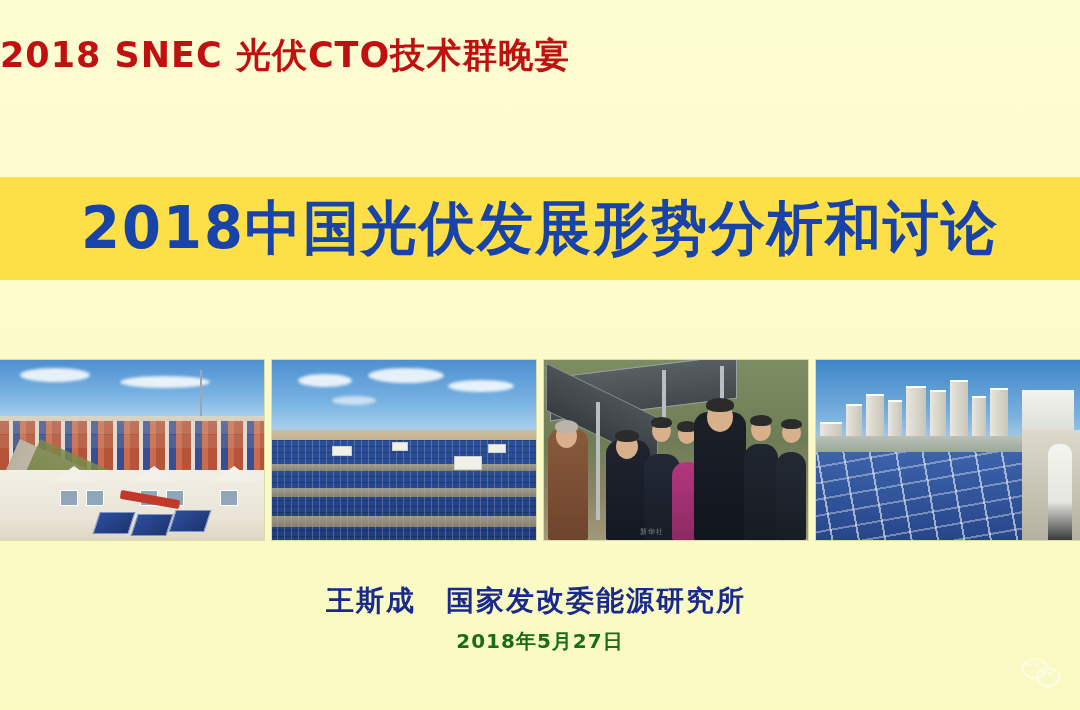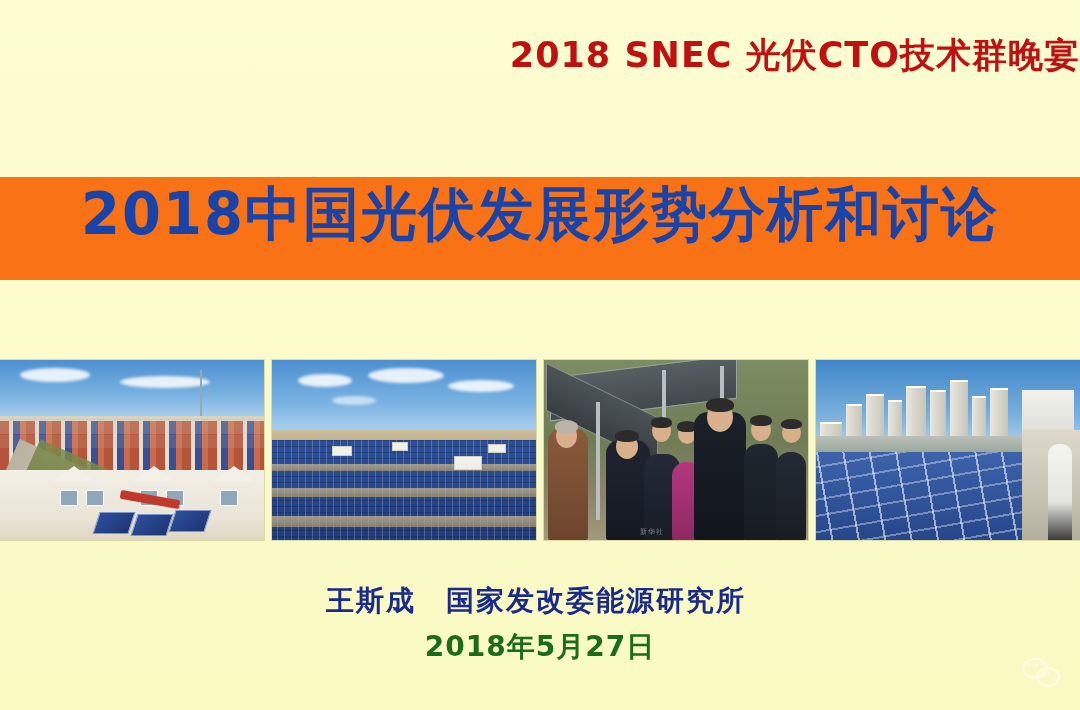--- a/index.html
+++ b/index.html
@@ -19,39 +19,39 @@
   .bg-base {
     position: absolute; inset: 0;
     background: linear-gradient(180deg, #FDFDD2 0%, #FBFBCB 45%, #FAFAC6 75%, #F9F9C2 100%);
   }
 
   
   .event-title {
     position: absolute;
     left: 0; right: 0;
     top: 36px;
-    text-align: right;
+    text-align: left;
     font-size: 35px;
     font-weight: bold;
     color: #C01010;
     letter-spacing: 1px;
     line-height: 1.1;
     white-space: nowrap;
   }
   .event-title .cn { font-family: "DejaVu Sans", "Liberation Sans", sans-serif; }
 
   
   .title-band {
     position: absolute;
     left: 0; right: 0;
     top: 177px;
     height: 103px;
-    background: #f97316;
+    background: #fde047;
     display: flex;
-    align-items: flex-start;
+    align-items: center;
     justify-content: center;
   }
   .main-title {
     font-size: 56px;
     font-weight: bold;
     color: #1843A8;
     letter-spacing: 2px;
     white-space: nowrap;
     font-family: "DejaVu Sans", "Liberation Sans", sans-serif;
     transform: scaleY(1.04);
@@ -260,21 +260,21 @@
     font-weight: bold;
     color: #1A2A8C;
     letter-spacing: 2px;
     font-family: "DejaVu Sans", "Liberation Sans", sans-serif;
     white-space: nowrap;
   }
   .date {
     position: absolute;
     left: 0; right: 0; top: 628px;
     text-align: center;
-    font-size: 28px;
+    font-size: 20px;
     font-weight: bold;
     color: #1A6B1A;
     letter-spacing: 1px;
     font-family: "DejaVu Sans", "Liberation Sans", sans-serif;
     white-space: nowrap;
   }
 
   
   .watermark {
     position: absolute;

